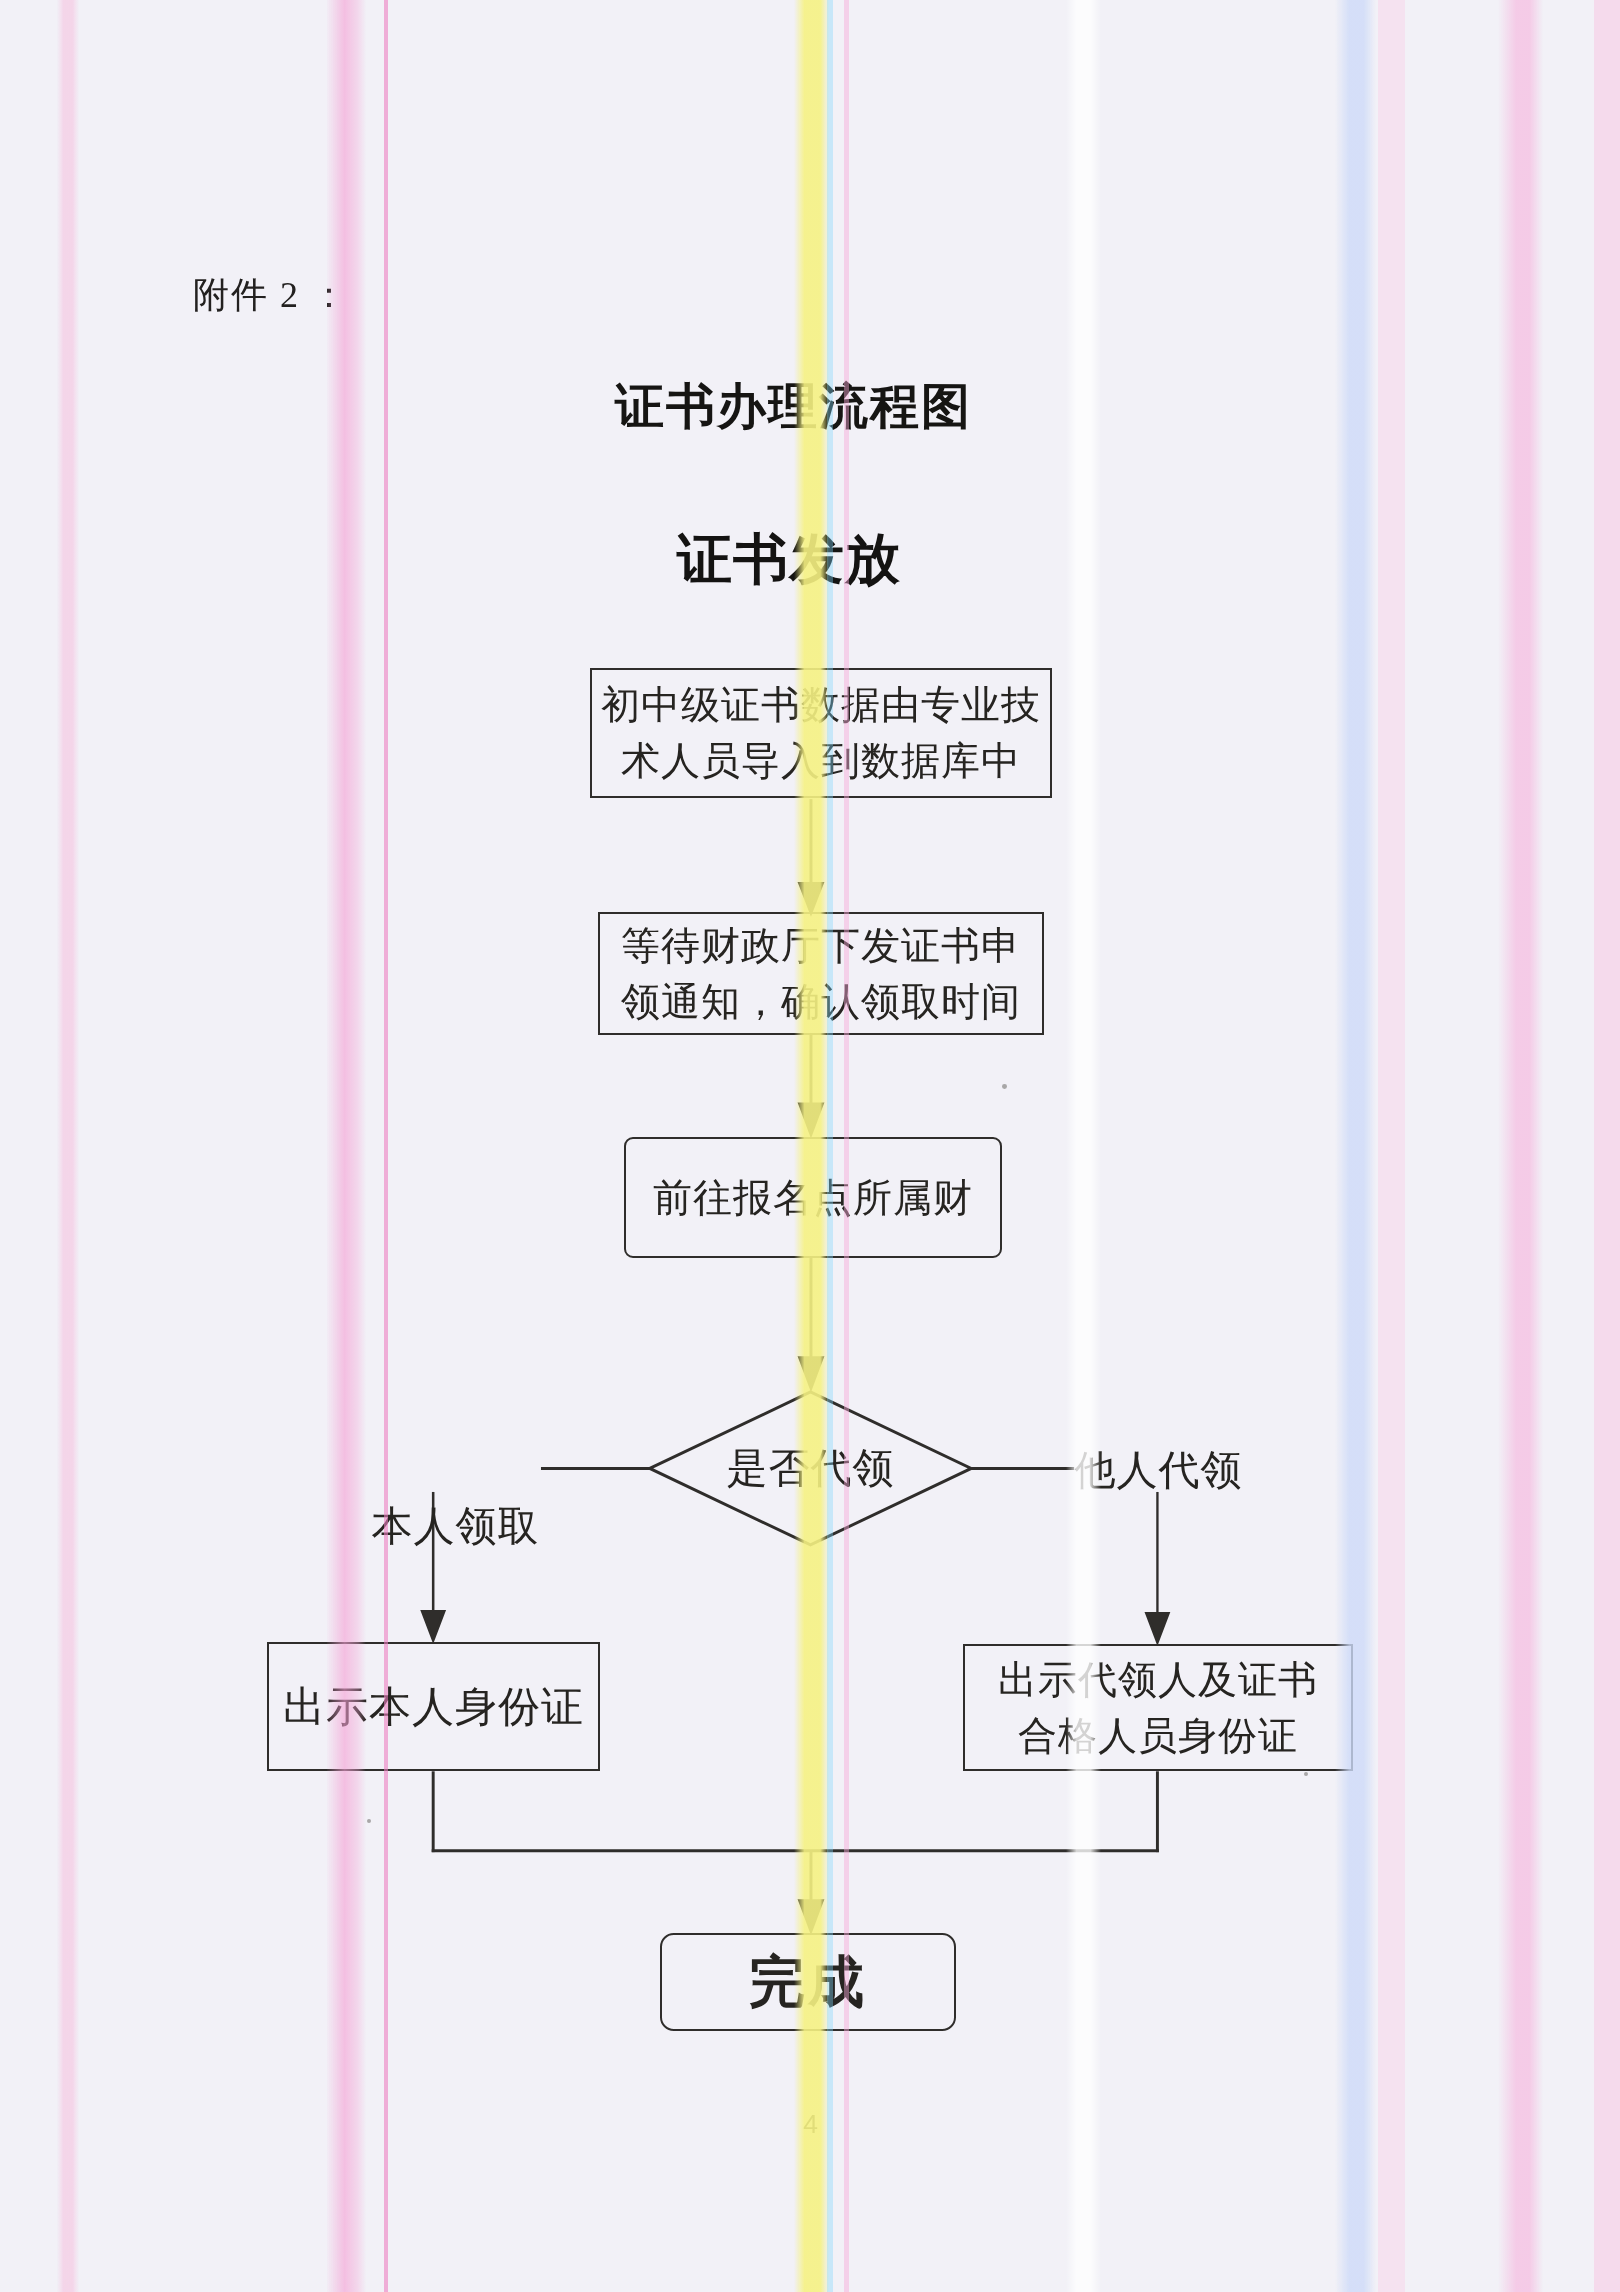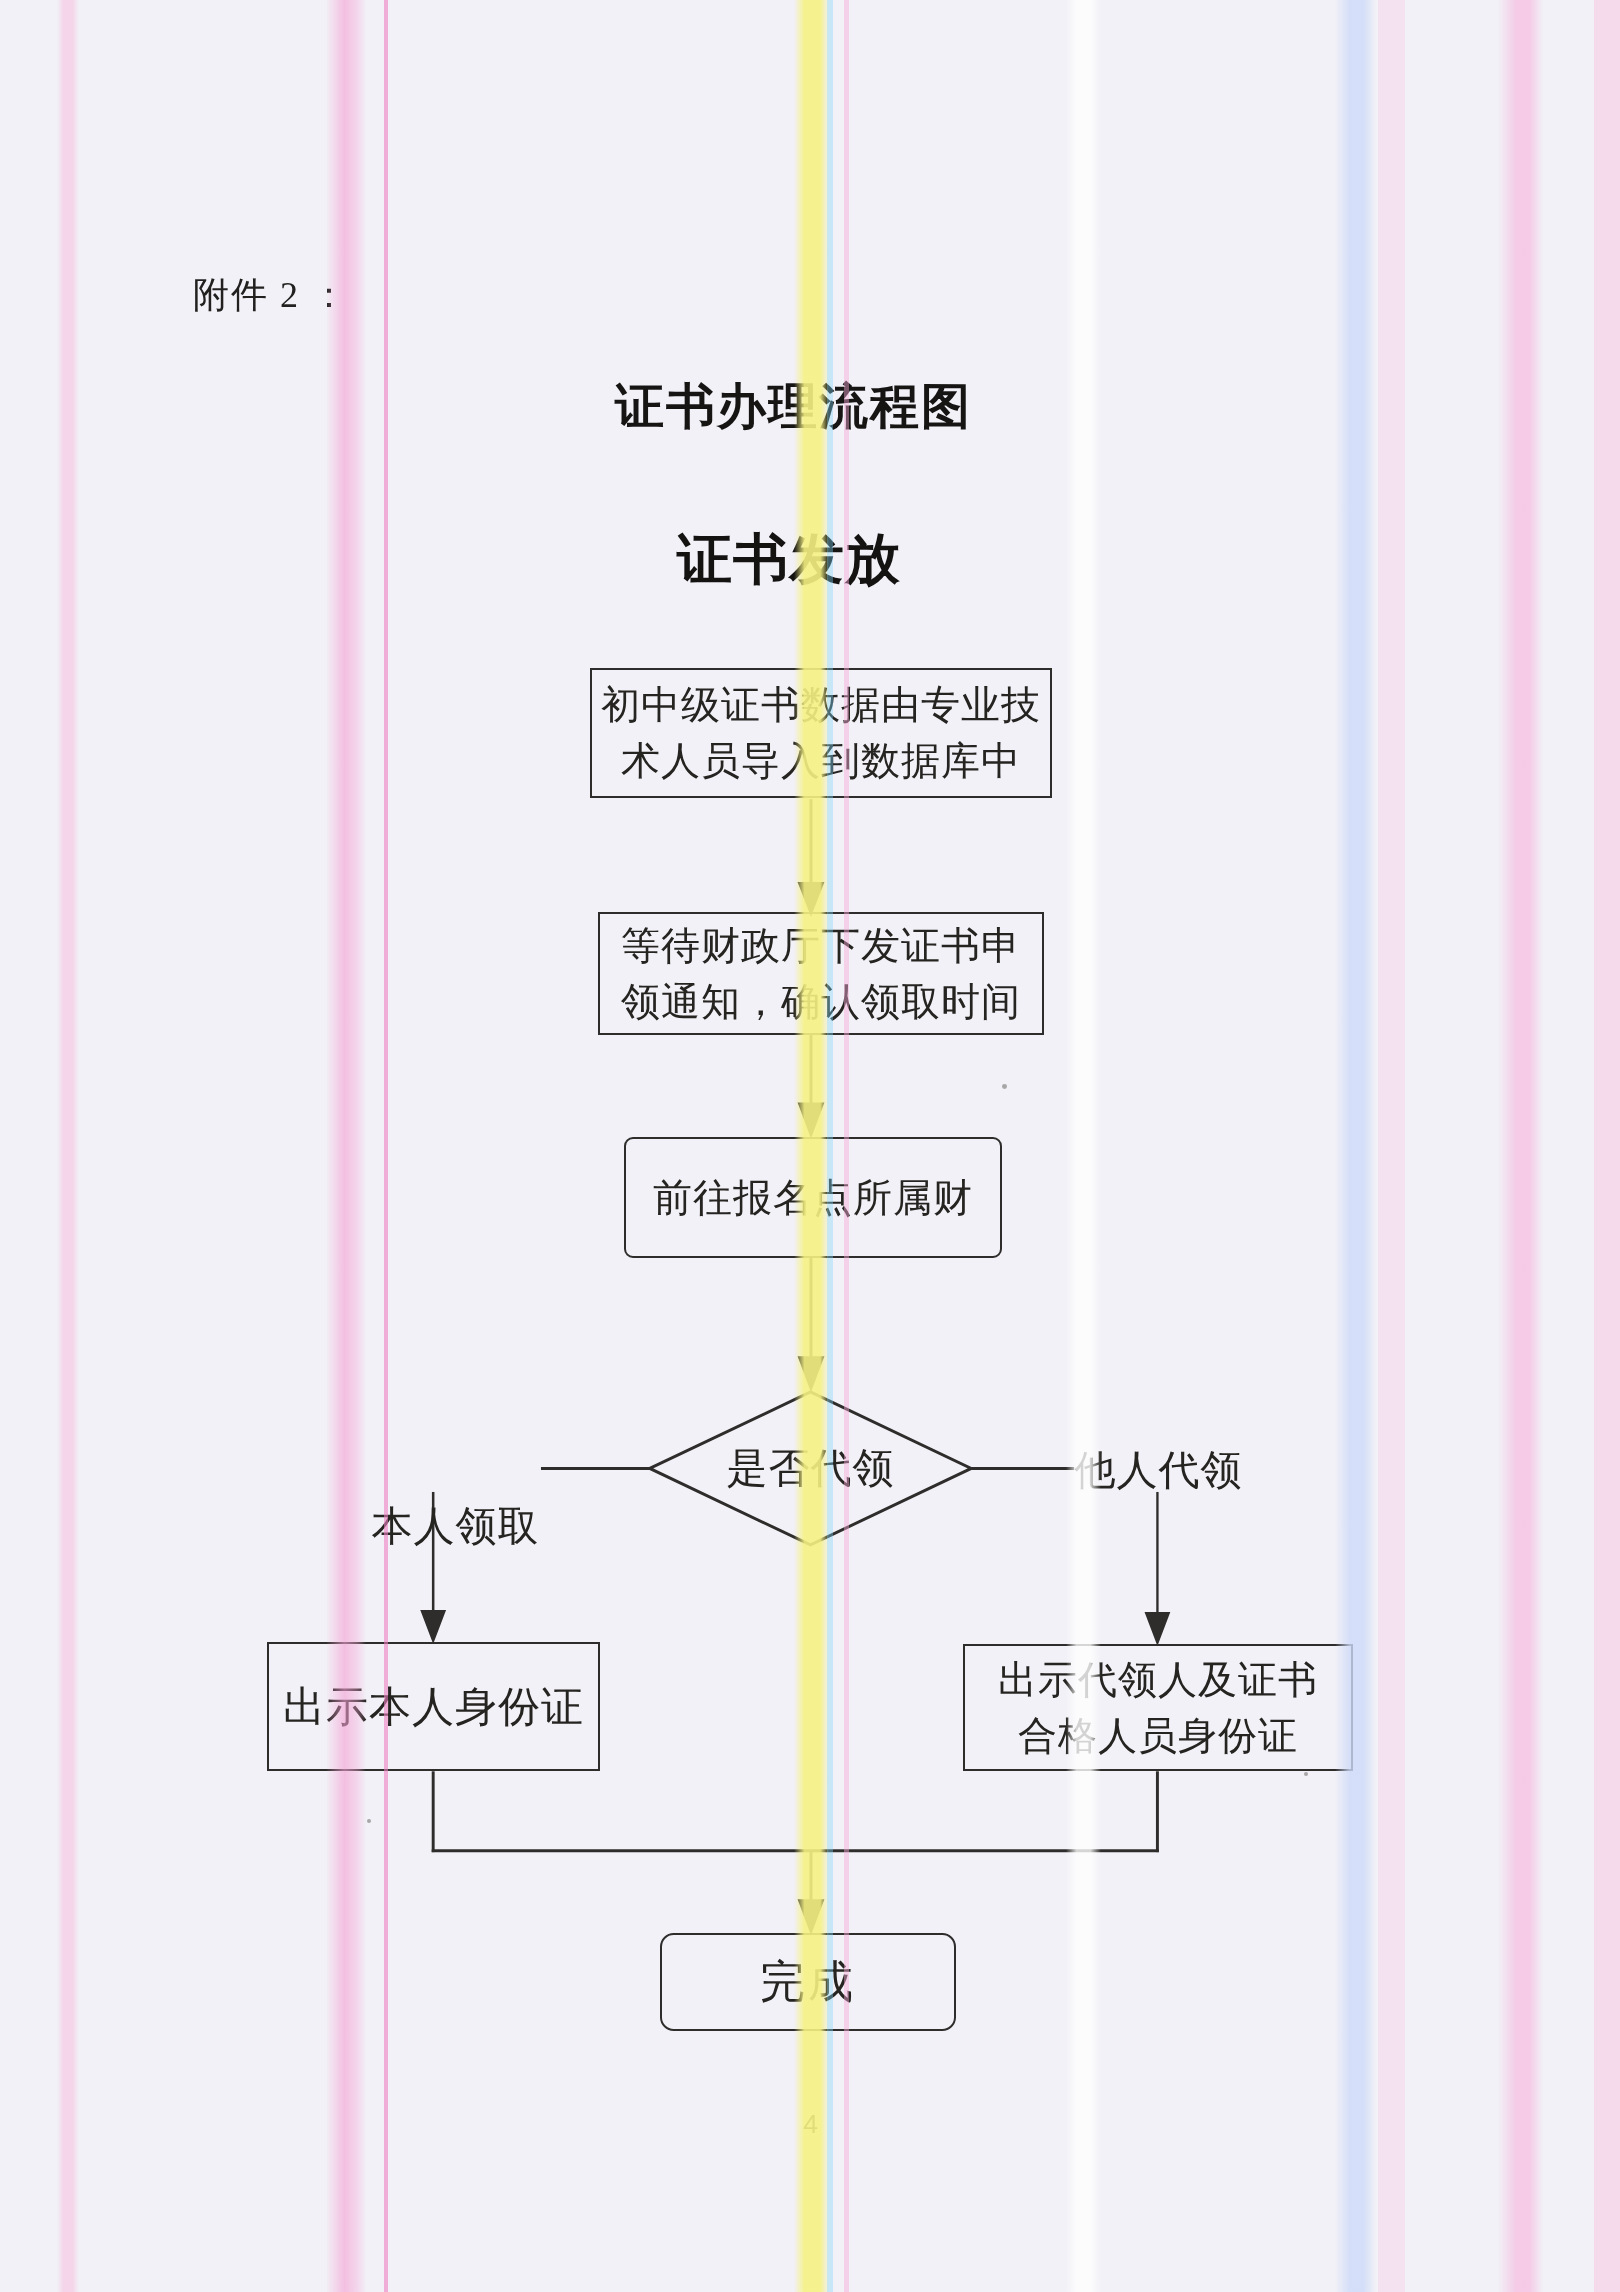--- a/index.html
+++ b/index.html
@@ -55,21 +55,21 @@
     text-align:center;z-index:10;
   }
   .node .ln{font-size:39px;line-height:56px;letter-spacing:1px;color:#262421;white-space:nowrap;}
   .n-box1{left:590px;top:668px;width:462px;height:130px;}
   .n-box2{left:598px;top:912px;width:446px;height:123px;}
   .n-box3{left:624px;top:1137px;width:378px;height:121px;border-radius:9px;}
   .n-boxL{left:267px;top:1642px;width:333px;height:129px;}
   .n-boxL .ln{font-size:42px;}
   .n-boxR{left:963px;top:1644px;width:390px;height:127px;}
   .n-done{left:660px;top:1933px;width:296px;height:98px;border-radius:13.7px;}
-  .n-done .ln{font-size:45px;letter-spacing:2.9px;}
+  .n-done .ln{font-size:56px;letter-spacing:2.9px;font-weight:bold;}
 
   .flow-label{
     position:absolute;z-index:10;text-align:center;
     font-size:41px;letter-spacing:1px;color:#262421;white-space:nowrap;
   }
   .lbl-decision{left:683px;top:1441px;width:255px;}
   .lbl-left   {left:369px;top:1499px;width:173px;}
   .lbl-right  {left:1072px;top:1443px;width:173px;}
 
   .connectors{position:absolute;left:0;top:0;z-index:6;}

